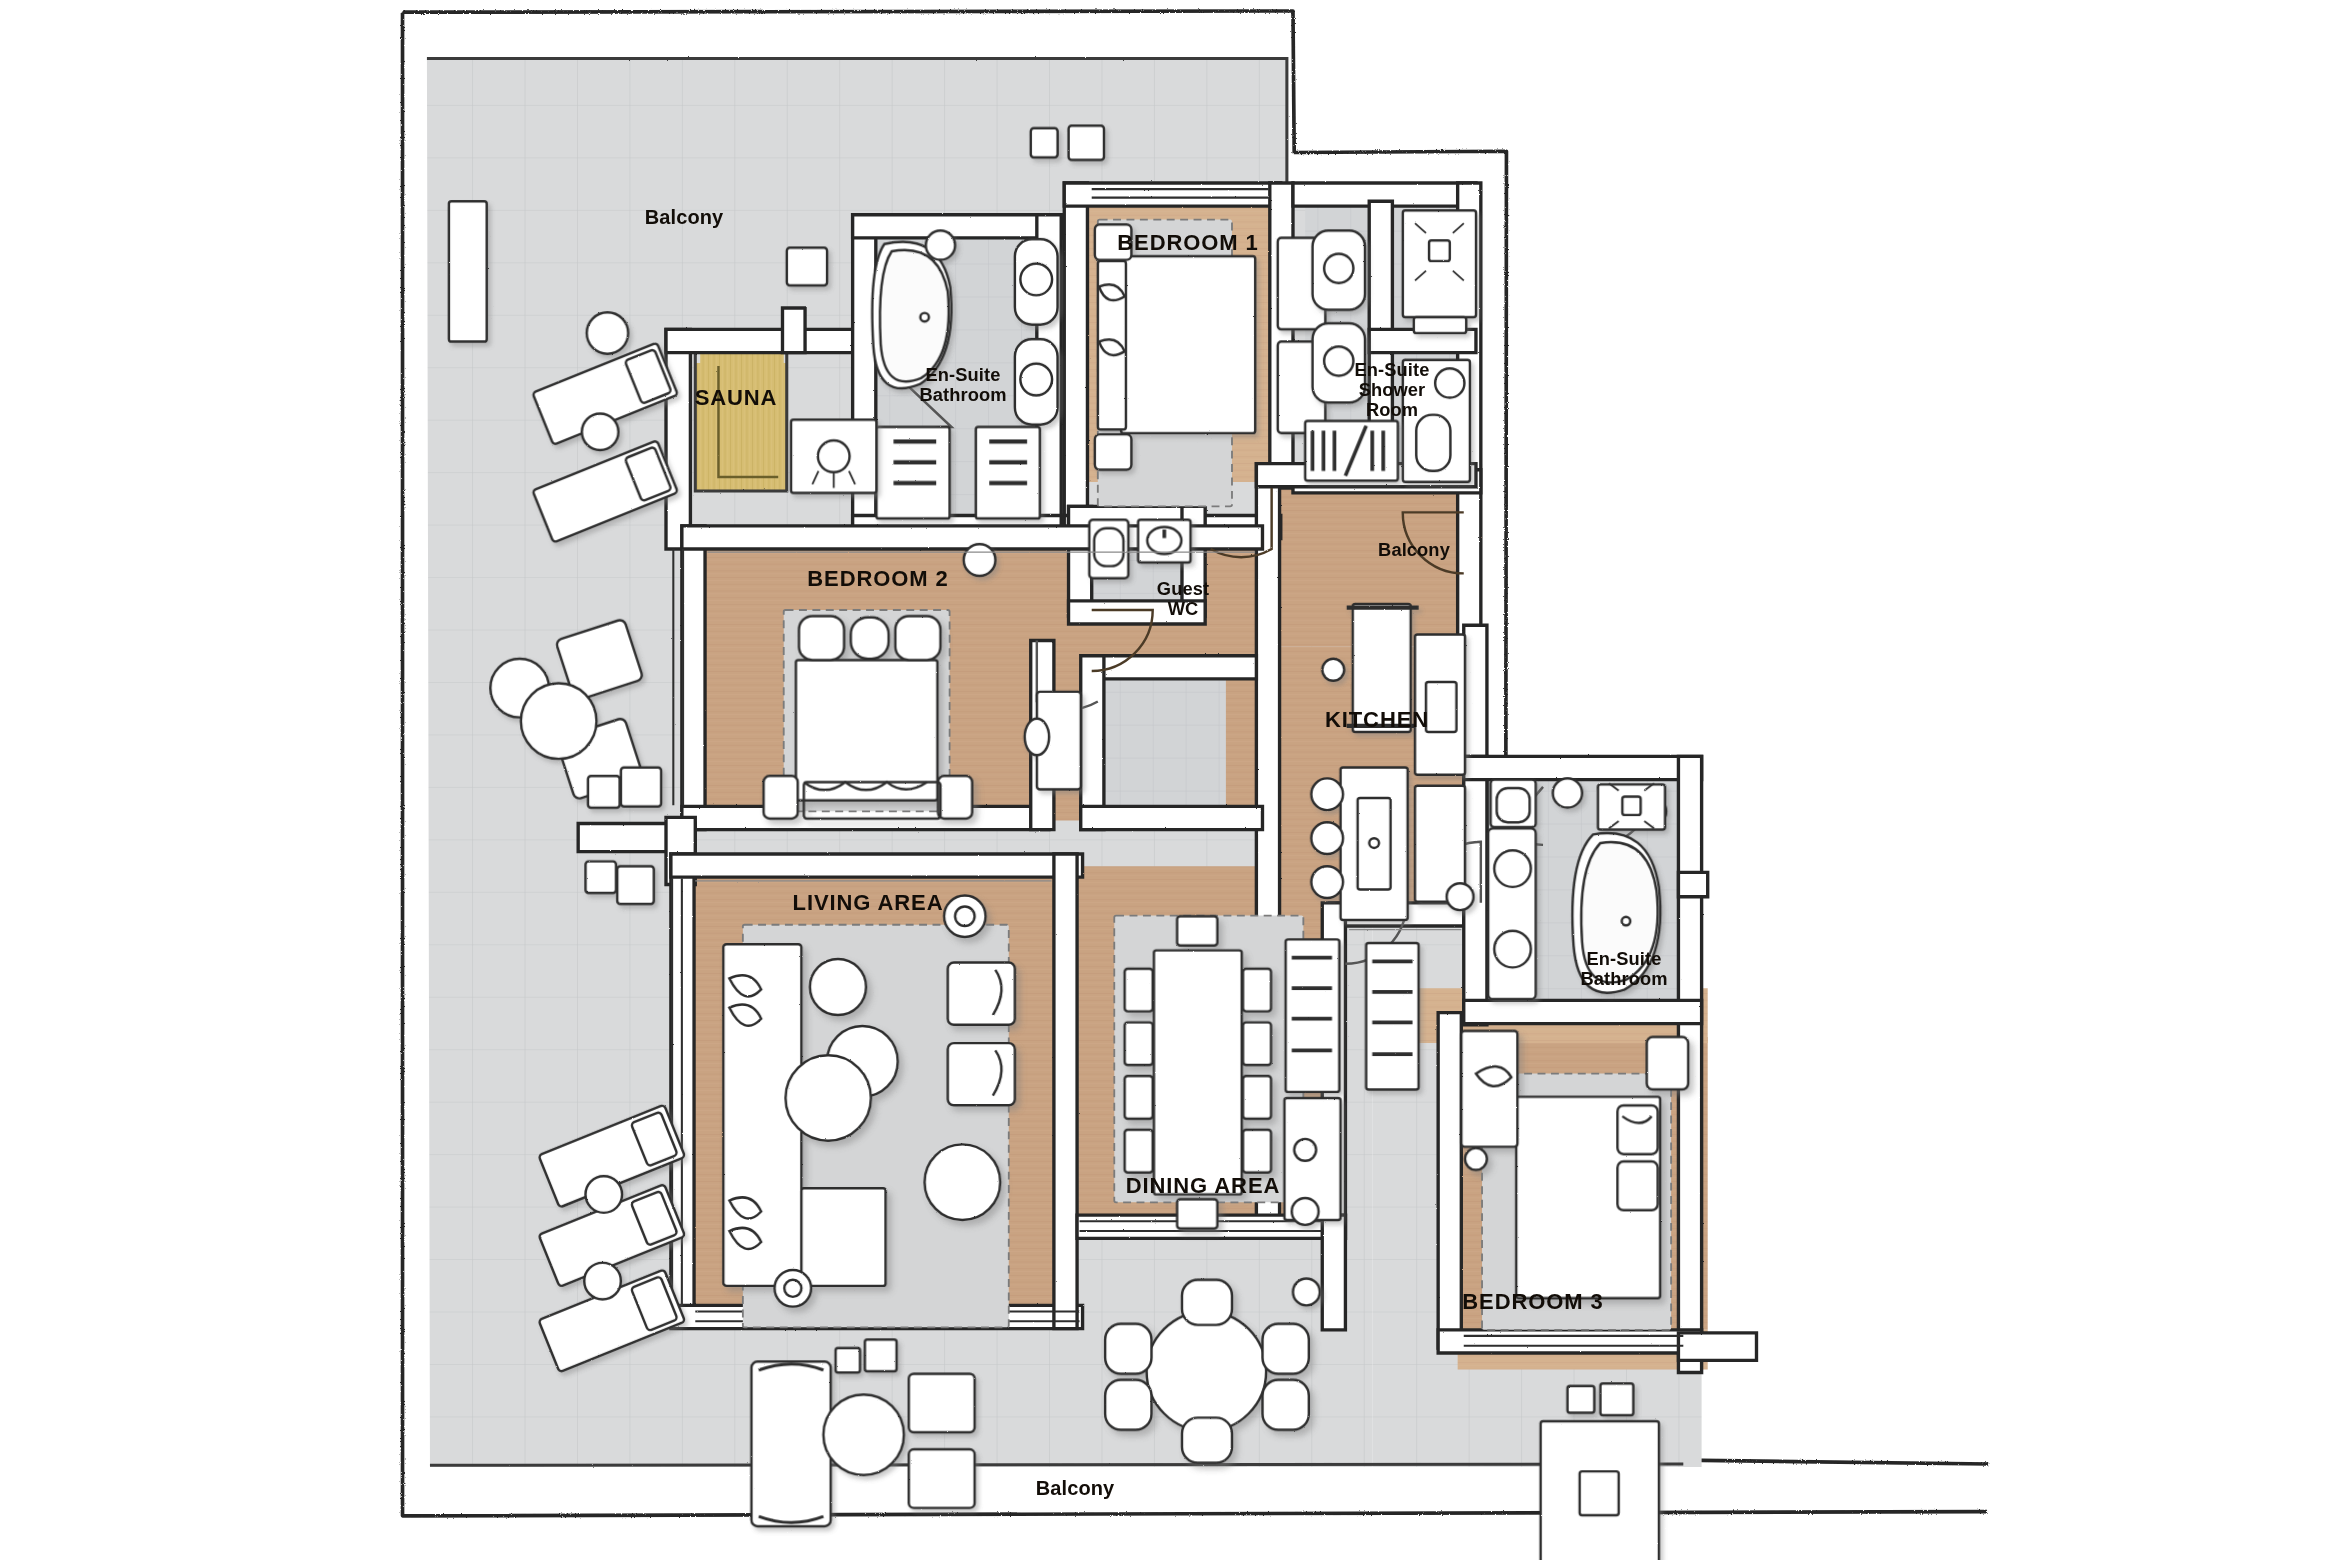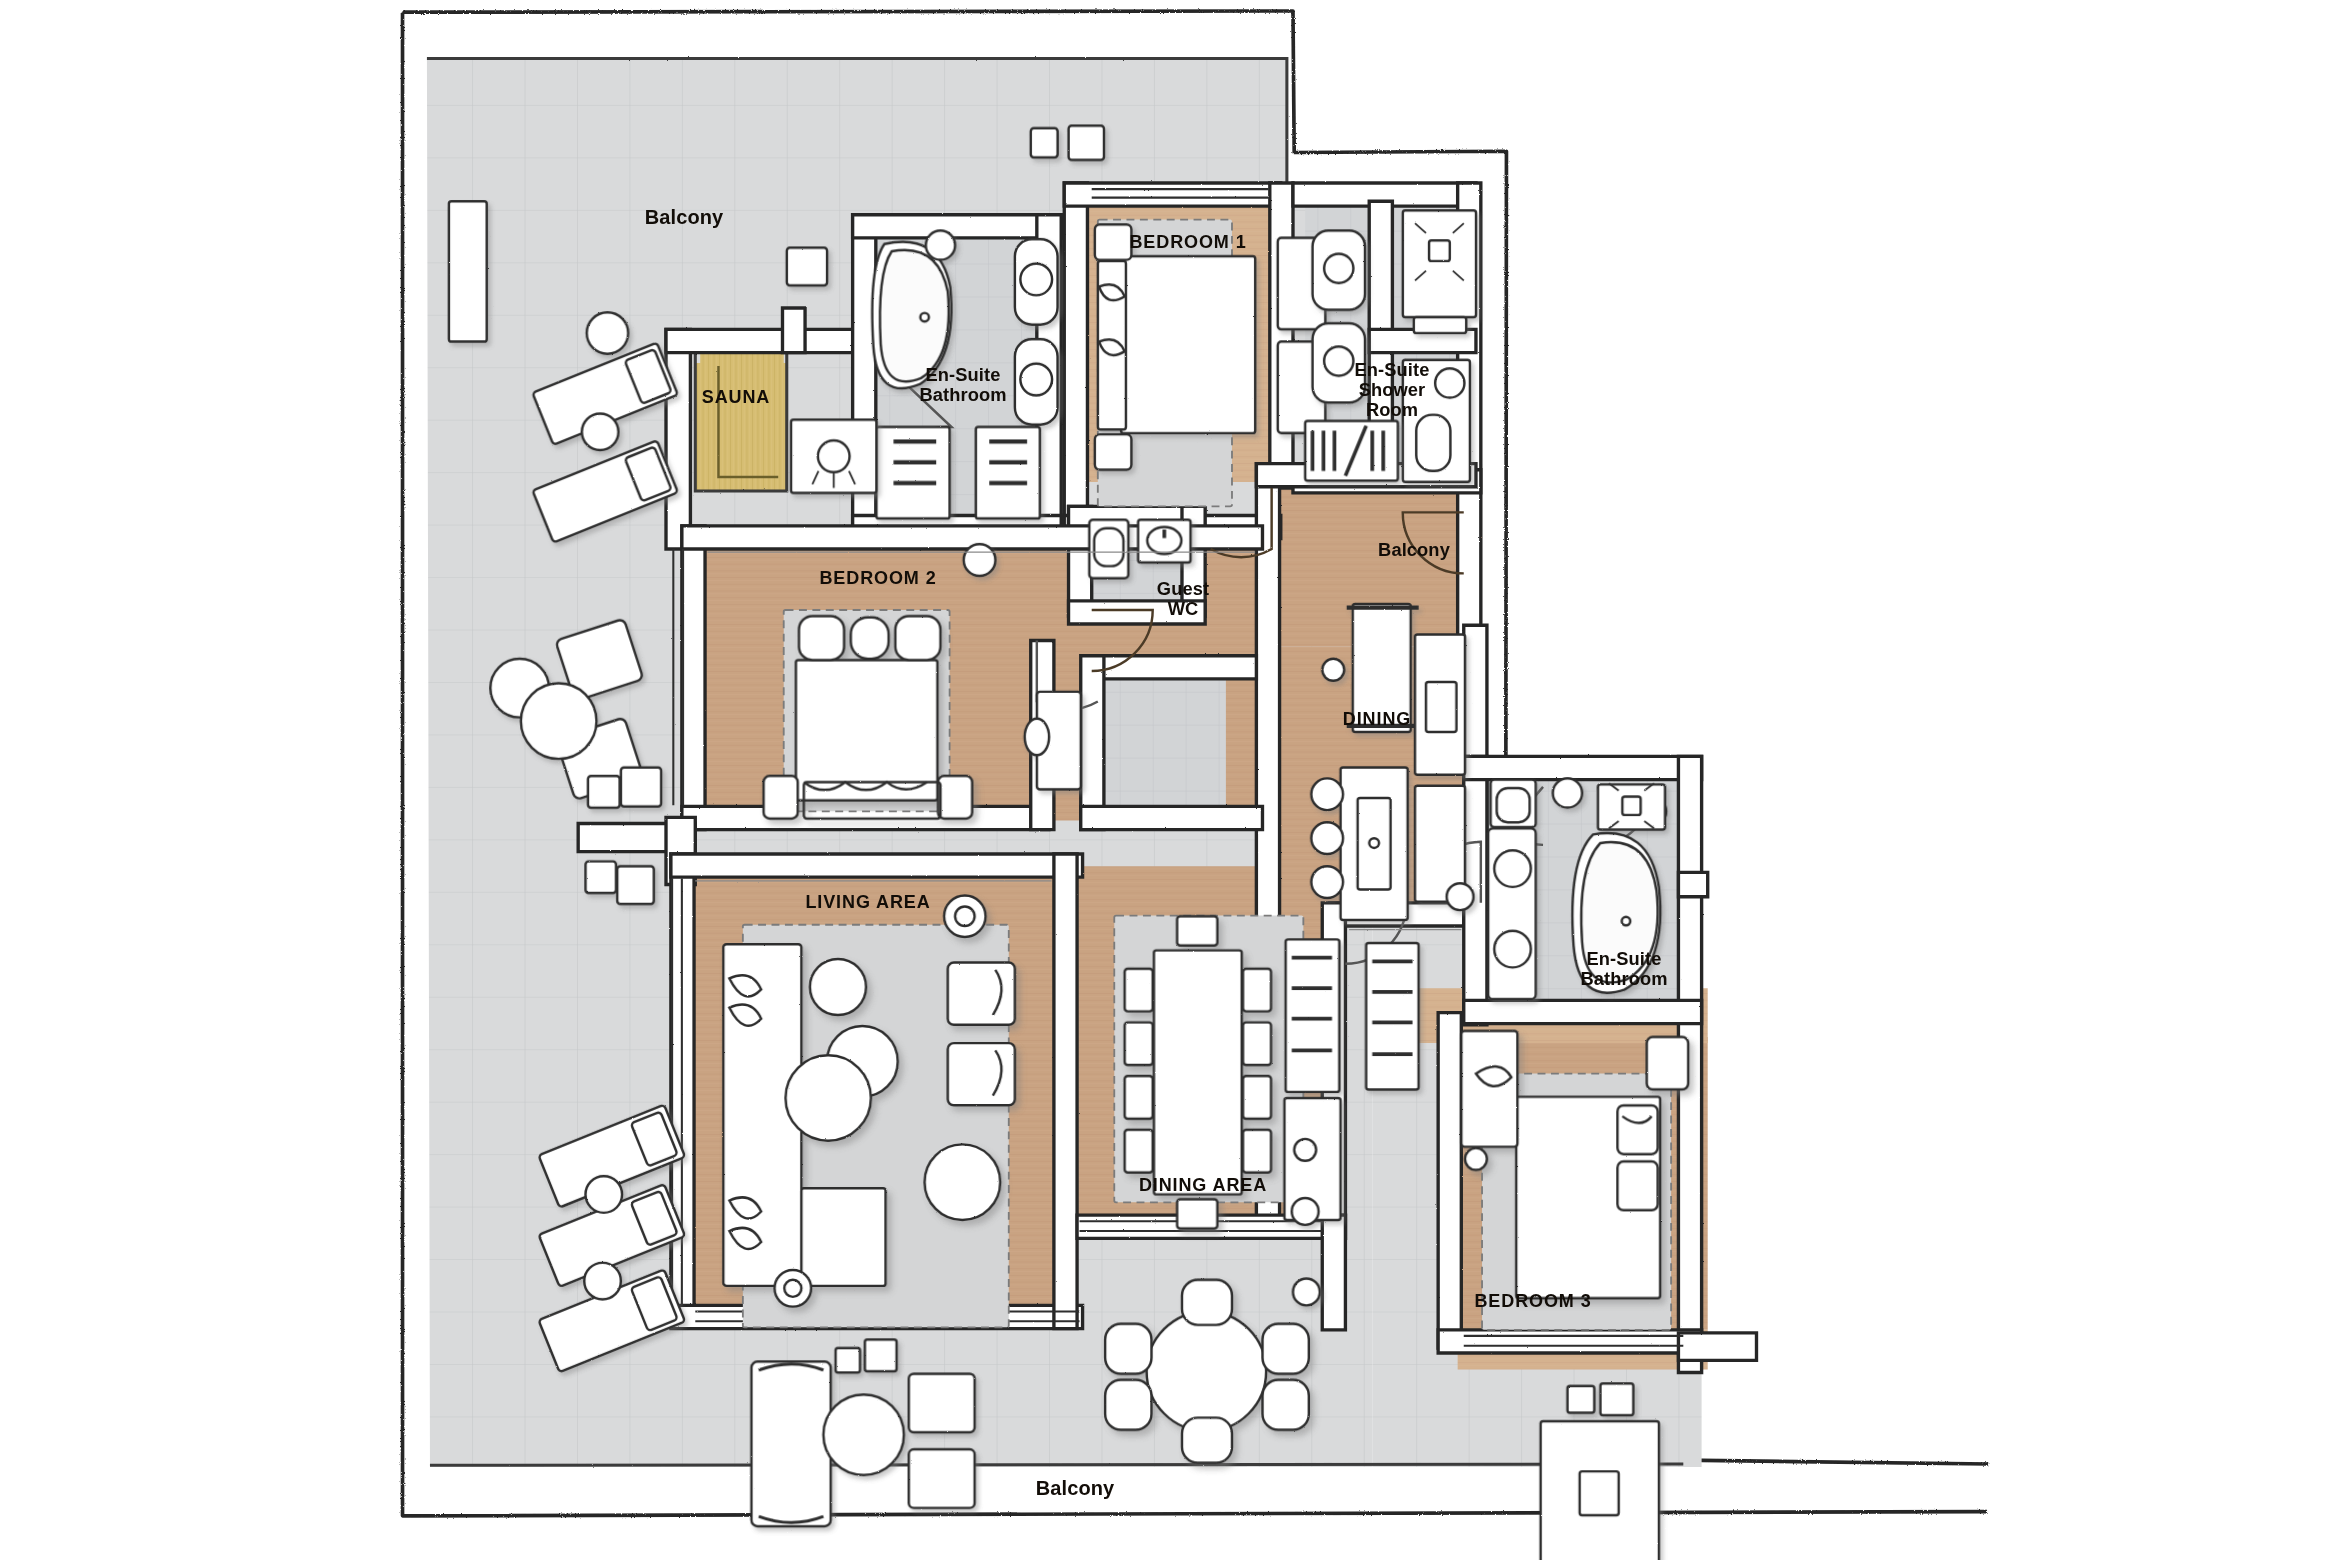--- a/index.html
+++ b/index.html
@@ -6,21 +6,21 @@
   body{width:2342px;height:1561px;position:relative;overflow:hidden;
        font-family:"Liberation Sans",sans-serif;}
 
   #stage{position:absolute;left:0;top:0;width:2342px;height:1293px;background:#fff;}
   #plan{position:absolute;left:0;top:0;width:2342px;height:1561px;}
 
   .lbl{position:absolute;color:#120d08;font-weight:700;
        font-family:"Liberation Sans",sans-serif;
        letter-spacing:0.3px;line-height:1.08;white-space:pre;
        text-align:center;transform:translate(-50%,-50%);pointer-events:none;}
-  .lbl.room{font-size:18px;letter-spacing:0.9px;}
+  .lbl.room{font-size:22px;letter-spacing:0.9px;}
   .lbl.small{font-size:18.3px;letter-spacing:0.1px;}
   .lbl.bal{font-size:20px;letter-spacing:0.1px;}
 </style>
 </head>
 <body>
 
 <div id="stage">
 
   <svg id="plan" viewBox="0 0 3840 2559" preserveAspectRatio="none">
     <defs>
@@ -498,21 +498,21 @@
       <div class="lbl small" style="left: 963px; top: 385px;">En-Suite
 Bathroom</div>
       <div class="lbl room" style="left: 1188px; top: 243px;">BEDROOM 1</div>
       <div class="lbl small" style="left: 1392px; top: 390px;">En-Suite
 Shower
 Room</div>
       <div class="lbl small" style="left: 1183px; top: 563px; margin-top: 36px;">Guest
 WC</div>
       <div class="lbl small" style="left: 1414px; top: 550px;">Balcony</div>
       <div class="lbl room" style="left: 878px; top: 579px;">BEDROOM 2</div>
-      <div class="lbl room" style="left: 1377px; top: 720px;">DINING</div>
+      <div class="lbl room" style="left: 1377px; top: 720px;">KITCHEN</div>
       <div class="lbl room" style="left: 868px; top: 903px;">LIVING AREA</div>
       <div class="lbl small" style="left: 1624px; top: 969px;">En-Suite
 Bathroom</div>
       <div class="lbl room" style="left: 1203px; top: 1186px;">DINING AREA</div>
       <div class="lbl room" style="left: 1533px; top: 1302px; text-align: right;">BEDROOM 3</div>
       <div class="lbl bal" style="left: 1075px; top: 1489px;">Balcony</div>
     </div>
 
 </div>
 

